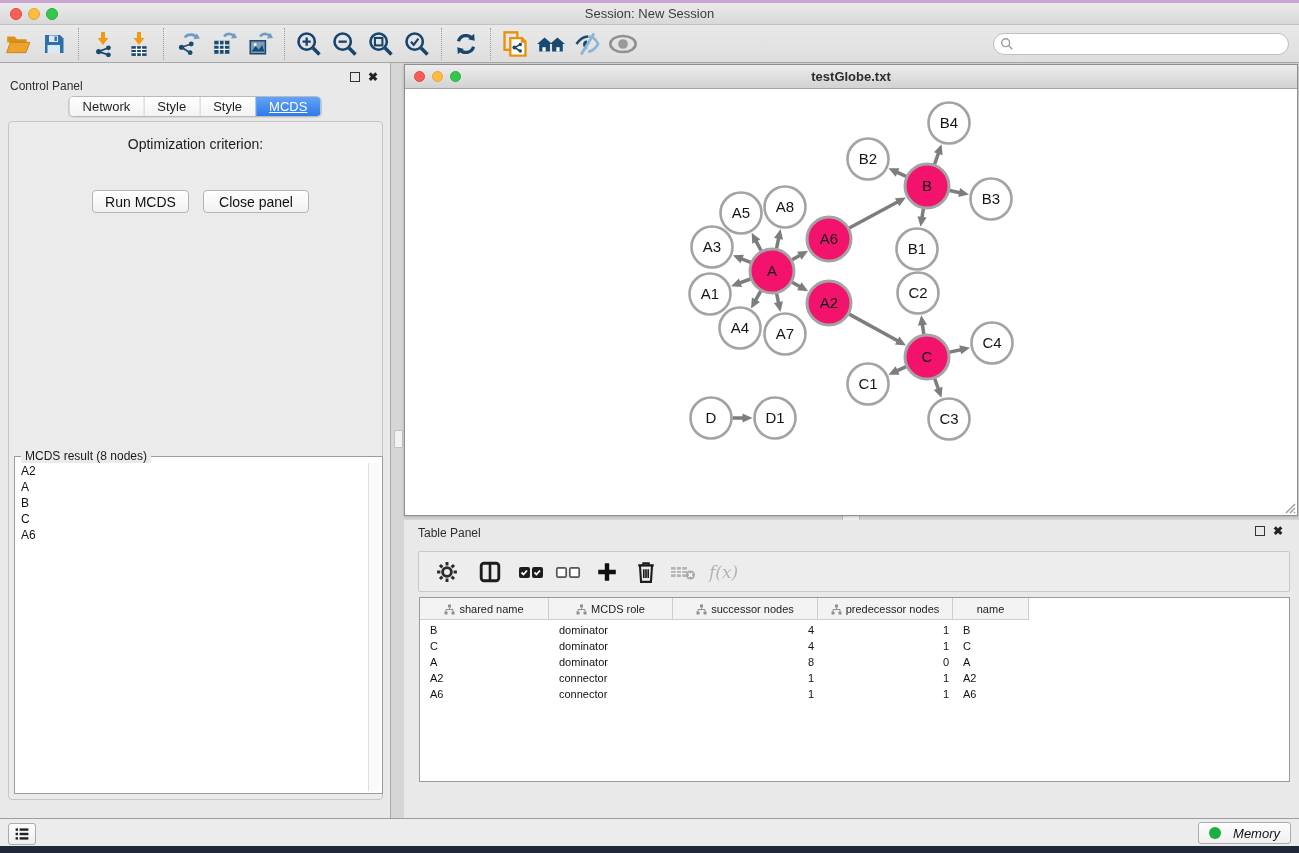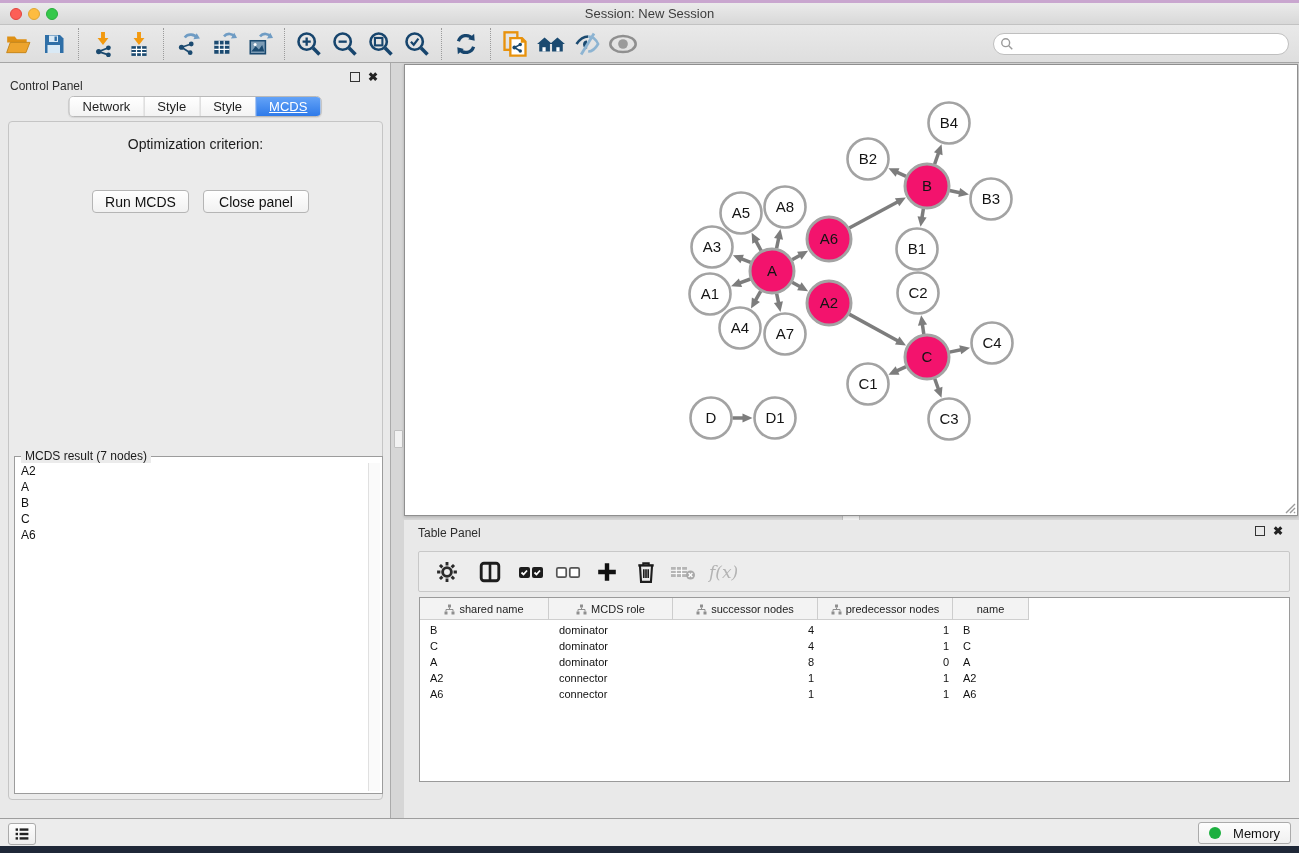--- a/index.html
+++ b/index.html
@@ -96,21 +96,21 @@
   .td-cell { position:absolute; height:16px; font-size:11px; color:#111; line-height:16px;
     white-space:nowrap; overflow:hidden; }
   #tp-tabs { left:50%; transform:translateX(-50%); top:270px; }
 
   
   #statusbar { left:0; top:818px; width:1299px; height:28px; background:#ececec; border-top:1px solid #9e9e9e; }
   #list-btn { left:8px; top:4px; width:28px; height:22px; background:linear-gradient(#fdfdfd,#eee);
     border:1px solid #ababab; border-radius:3px; display:flex; align-items:center; justify-content:center; }
   #memory-btn { right:8px; top:3px; position:absolute; height:22px; padding:0 10px;
     background:linear-gradient(#fdfdfd,#f0f0f0); border:1px solid #ababab; border-radius:3px;
-    display:flex; align-items:center; gap:12px; font-size:13px; color:#111; }
+    display:flex; align-items:center; gap:12px; font-size:13px; color:#111;font-style:italic; }
   #memory-dot { width:12px; height:12px; border-radius:50%; }
 </style>
 </head>
 <body>
 
 <div class="abs" id="desktop-top"></div>
 <div class="abs" id="desktop-bottom"></div>
 
 <div class="abs" id="titlebar">
   <div class="traffic t-red" style="left:10px"></div>
@@ -270,37 +270,43 @@
       <div class="segment">Network</div>
       <div class="segment">Style</div>
       <div class="segment">Style</div>
       <div class="segment active">MCDS</div>
     </div>
   <div class="abs" id="cp-body">
     <div class="abs" id="opt-label">Optimization criterion:</div>
     <div class="push-btn" id="run-btn">Run MCDS</div>
     <div class="push-btn" id="close-btn">Close panel</div>
     <div class="abs" id="result-box">
-      <div id="result-legend">MCDS result (7 nodes)</div>
+      <div id="result-legend">MCDS result (8 nodes)</div>
       <div id="result-list">
           <div class="result-item">A2</div>
           <div class="result-item">A</div>
           <div class="result-item">B</div>
           <div class="result-item">C</div>
           <div class="result-item">A6</div>
         </div>
       <div id="result-scroll"></div>
     </div>
   </div>
 </div>
 
 <div class="abs" id="split-grip-v"></div>
 <div class="abs" id="split-grip-h"></div>
 
 <div class="abs" id="network-window">
+  <div class="abs" id="nw-titlebar">
+    <div class="traffic t-red" style="left:9px; top:6px; width:11px; height:11px;"></div>
+    <div class="traffic t-yellow" style="left:27px; top:6px; width:11px; height:11px;"></div>
+    <div class="traffic t-green" style="left:45px; top:6px; width:11px; height:11px;"></div>
+    <div id="nw-title">testGlobe.txt</div>
+  </div>
   <svg class="abs" id="nw-canvas" width="892" height="426">
       <line x1="356.158322762694" y1="161.71557162052426" x2="350.3770067712102" y2="150.8989158945222" stroke="#7d7d7d" stroke-width="3.5"></line>
       <polygon points="346.6059886017124 143.84346254513932 355.37664698947975 150.4944437844067 347.26287563768943 154.83111467932912" fill="#7d7d7d"></polygon>
       <line x1="371.5783782586724" y1="159.46029164961277" x2="373.9286723091518" y2="147.88961324725264" stroke="#7d7d7d" stroke-width="3.5"></line>
       <polygon points="375.52115170347264 140.0497146905962 378.03849413064904 150.76526353815123 369.0226107904941 148.93391223468225" fill="#7d7d7d"></polygon>
       <line x1="345.645036109639" y1="173.4580144438556" x2="335.3185390720004" y2="169.32741562880017" stroke="#7d7d7d" stroke-width="3.5"></line>
       <polygon points="327.8907255449183 166.35629021796734 338.8838895649998 165.7992042034362 335.46709534254205 174.34118975958057" fill="#7d7d7d"></polygon>
       <line x1="345.43597697657157" y1="189.99955692804602" x2="333.5957696615029" y2="194.39189189976503" stroke="#7d7d7d" stroke-width="3.5"></line>
       <polygon points="326.09523991422344 197.17434648343323 333.87099071271354 189.3834736491623 337.070813483932 198.00908285853367" fill="#7d7d7d"></polygon>
       <line x1="355.7407005957243" y1="202.05562706386607" x2="349.930810079583" y2="212.4044945457428" stroke="#7d7d7d" stroke-width="3.5"></line>

